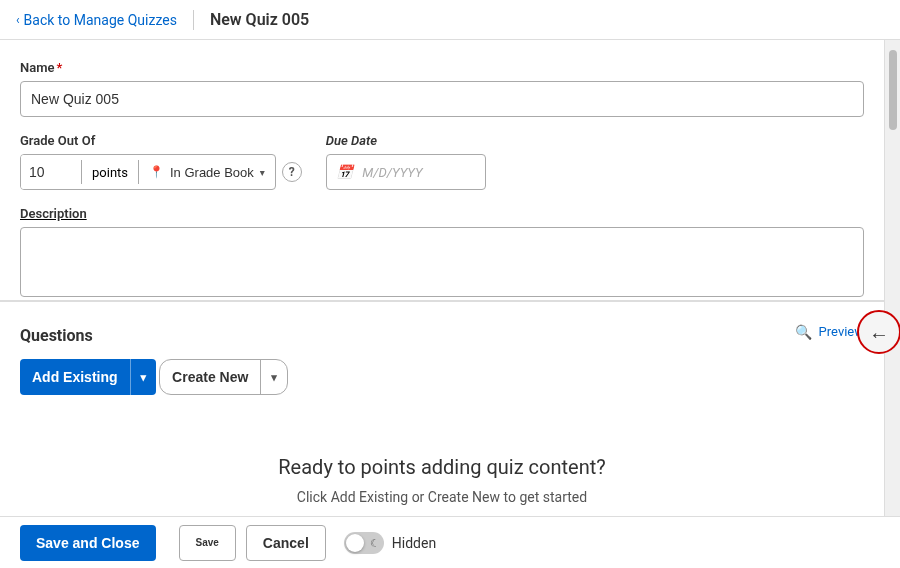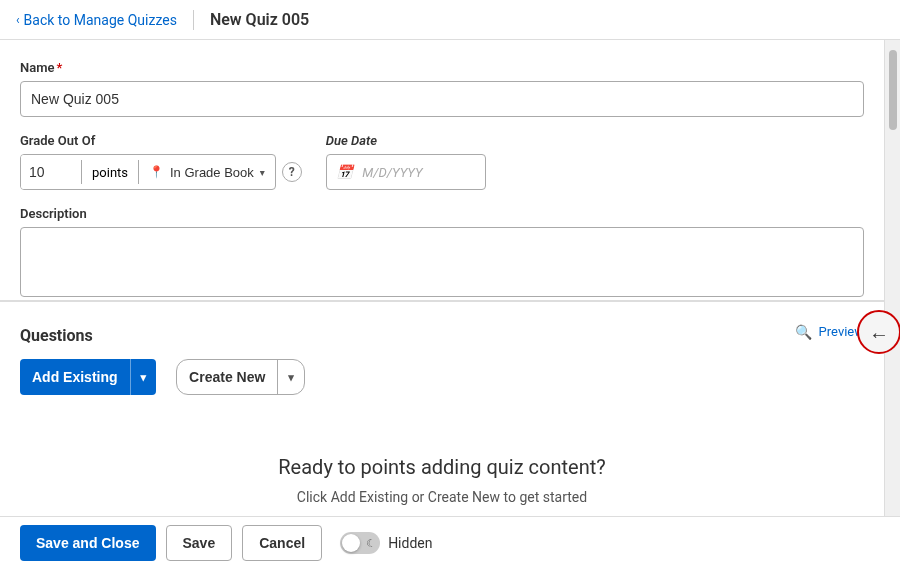--- a/index.html
+++ b/index.html
@@ -188,20 +188,21 @@
       font-size: 14px;
     }
     .due-date-placeholder {
       font-size: 13px;
       color: #aaa;
     }
 
     
     .description-group {
       margin-bottom: 0;
+      text-decoration: underline;
     }
     .description-textarea {
       width: 100%;
       height: 70px;
       border: 1px solid #aaa;
       border-radius: 4px;
       padding: 8px 10px;
       font-size: 14px;
       color: #333;
       resize: none;
@@ -236,21 +237,21 @@
       text-decoration: none;
     }
     .preview-icon {
       font-size: 14px;
     }
 
     
     .buttons-row {
       display: flex;
       align-items: flex-end;
-      gap: 20px;
+      gap: 3px;
       margin-bottom: 30px;
     }
     .btn-primary-dropdown {
       display: flex;
       align-items: center;
       background: #0066cc;
       color: #fff;
       border: none;
       border-radius: 4px;
       height: 36px;
@@ -381,23 +382,24 @@
       font-weight: 700;
       cursor: pointer;
     }
     .btn-save {
       background: #fff;
       color: #333;
       border: 1px solid #aaa;
       border-radius: 4px;
       height: 36px;
       padding: 0 16px;
-      font-size: 14px;
+      font-size: 10px;
       font-weight: 600;
       cursor: pointer;
+      margin-left: 13px;
     }
     .btn-cancel {
       background: #fff;
       color: #333;
       border: 1px solid #aaa;
       border-radius: 4px;
       height: 36px;
       padding: 0 16px;
       font-size: 14px;
       font-weight: 600;

